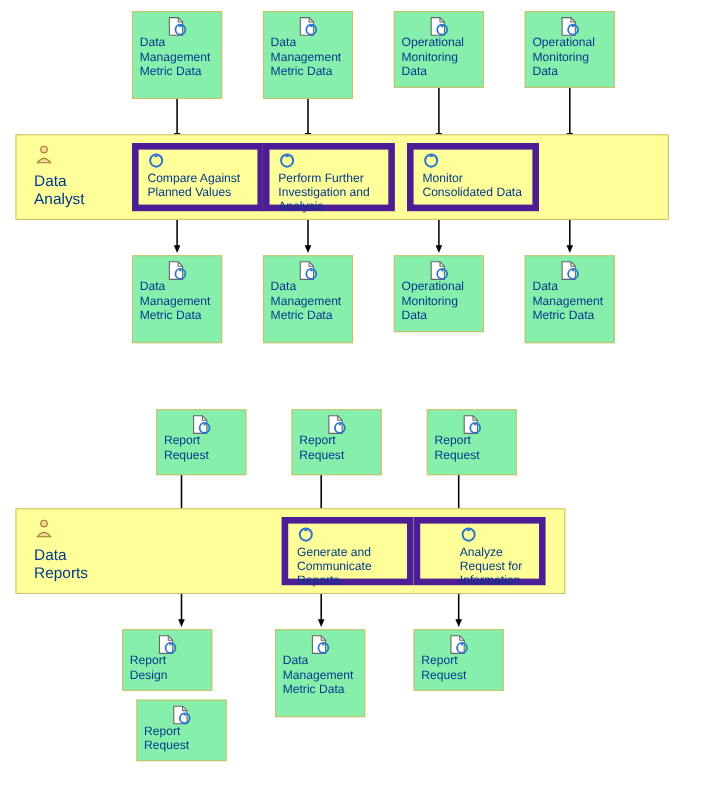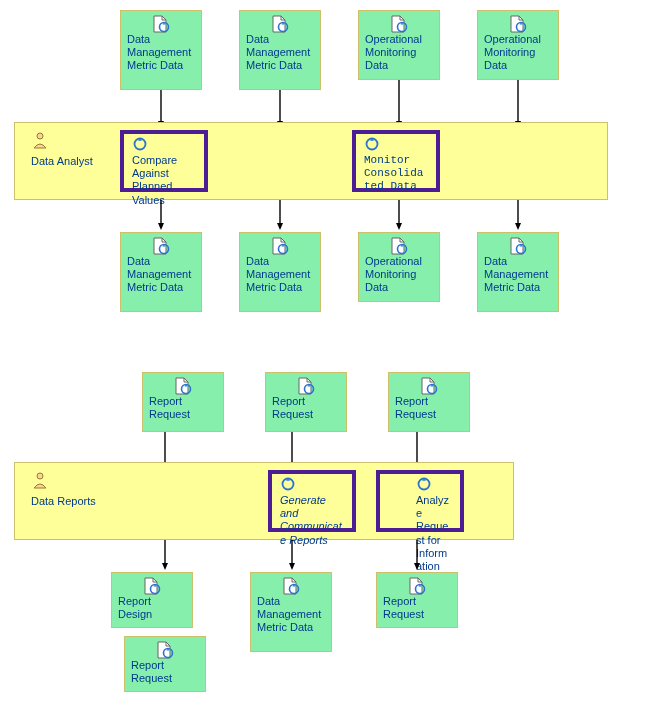--- a/index.html
+++ b/index.html
@@ -33,28 +33,28 @@
     border: 1px solid #ccc06a;
     box-sizing: border-box;
   }
   .lane-header {
     position: absolute;
     left: 0; top: 0;
     width: 100px;
     padding: 8px 8px 0 16px;
     box-sizing: border-box;
   }
-  .lane-header .label { color: #003a8c; font-size: 11px; margin-top: 4px; }
+  .lane-header .label { color: #003a8c; font-size: 14px; margin-top: 4px; }
 
   .task {
     position: absolute;
-    width: 88px;
+    width: 120px;
     height: 62px;
     background: #ffff99;
-    border: 4px solid #4c1d95;
+    border: 6px solid #4c1d95;
     box-sizing: border-box;
     padding: 2px 8px 4px 8px;
     line-height: 1.2;
   }
   .task .icon-wrap { height: 18px; }
   .task .label { color: #003a8c; font-size: 11px; word-wrap: break-word; }
 
   svg.arrow { position: absolute; overflow: visible; }
 
   
@@ -144,21 +144,28 @@
 
 <div class="task" style="left:120px; top:130px;">
   <div class="icon-wrap">
     <svg class="task-cycle-icon" width="16" height="16" viewBox="0 0 16 16">
           <circle cx="8" cy="8" r="5.5" fill="none" stroke="#2a74d0" stroke-width="1.8"></circle>
           <path d="M8 2.5 l-2 2.2 h4 z" fill="#2a74d0"></path>
         </svg>
   </div>
   <div class="label">Compare Against Planned Values</div>
 </div>
-<div class="task" style="left:352px; top:130px;font-family:Liberation Mono, monospace;">
+<div class="task" style="left:239px; top:130px;">
+  <div class="icon-wrap"><svg class="task-cycle-icon" width="16" height="16" viewBox="0 0 16 16">
+          <circle cx="8" cy="8" r="5.5" fill="none" stroke="#2a74d0" stroke-width="1.8"></circle>
+          <path d="M8 2.5 l-2 2.2 h4 z" fill="#2a74d0"></path>
+        </svg></div>
+  <div class="label">Perform Further Investigation and Analysis</div>
+</div>
+<div class="task" style="left:370px; top:130px;">
   <div class="icon-wrap"><svg class="task-cycle-icon" width="16" height="16" viewBox="0 0 16 16">
           <circle cx="8" cy="8" r="5.5" fill="none" stroke="#2a74d0" stroke-width="1.8"></circle>
           <path d="M8 2.5 l-2 2.2 h4 z" fill="#2a74d0"></path>
         </svg></div>
   <div class="label">Monitor Consolidated Data</div>
 </div>
 
 <svg class="arrow" style="left:158px; top:200px;" width="6" height="30">
       <line x1="3" y1="0" x2="3" y2="24" stroke="#000" stroke-width="1.4"></line>
       <polygon points="3,30 0,23 6,23" fill="#000"></polygon>
@@ -257,21 +264,21 @@
 <div class="lane" style="left:14px; top:462px; width:500px; height:78px;">
   <div class="lane-header">
     <svg class="role-icon" width="18" height="18" viewBox="0 0 18 18">
       <circle cx="9" cy="5" r="3" fill="#f5d79a" stroke="#9c7a2e"></circle>
       <path d="M3 17 q6 -8 12 0 z" fill="#f5d79a" stroke="#9c7a2e"></path>
     </svg>
     <div class="label">Data Reports</div>
   </div>
 </div>
 
-<div class="task" style="left:268px; top:470px;font-style:italic;">
+<div class="task" style="left:256px; top:470px;">
   <div class="icon-wrap"><svg class="task-cycle-icon" width="16" height="16" viewBox="0 0 16 16">
           <circle cx="8" cy="8" r="5.5" fill="none" stroke="#2a74d0" stroke-width="1.8"></circle>
           <path d="M8 2.5 l-2 2.2 h4 z" fill="#2a74d0"></path>
         </svg></div>
   <div class="label">Generate and Communicate Reports</div>
 </div>
 <div class="task" style="left:376px; top:470px;padding-left:36px;">
   <div class="icon-wrap"><svg class="task-cycle-icon" width="16" height="16" viewBox="0 0 16 16">
           <circle cx="8" cy="8" r="5.5" fill="none" stroke="#2a74d0" stroke-width="1.8"></circle>
           <path d="M8 2.5 l-2 2.2 h4 z" fill="#2a74d0"></path>

